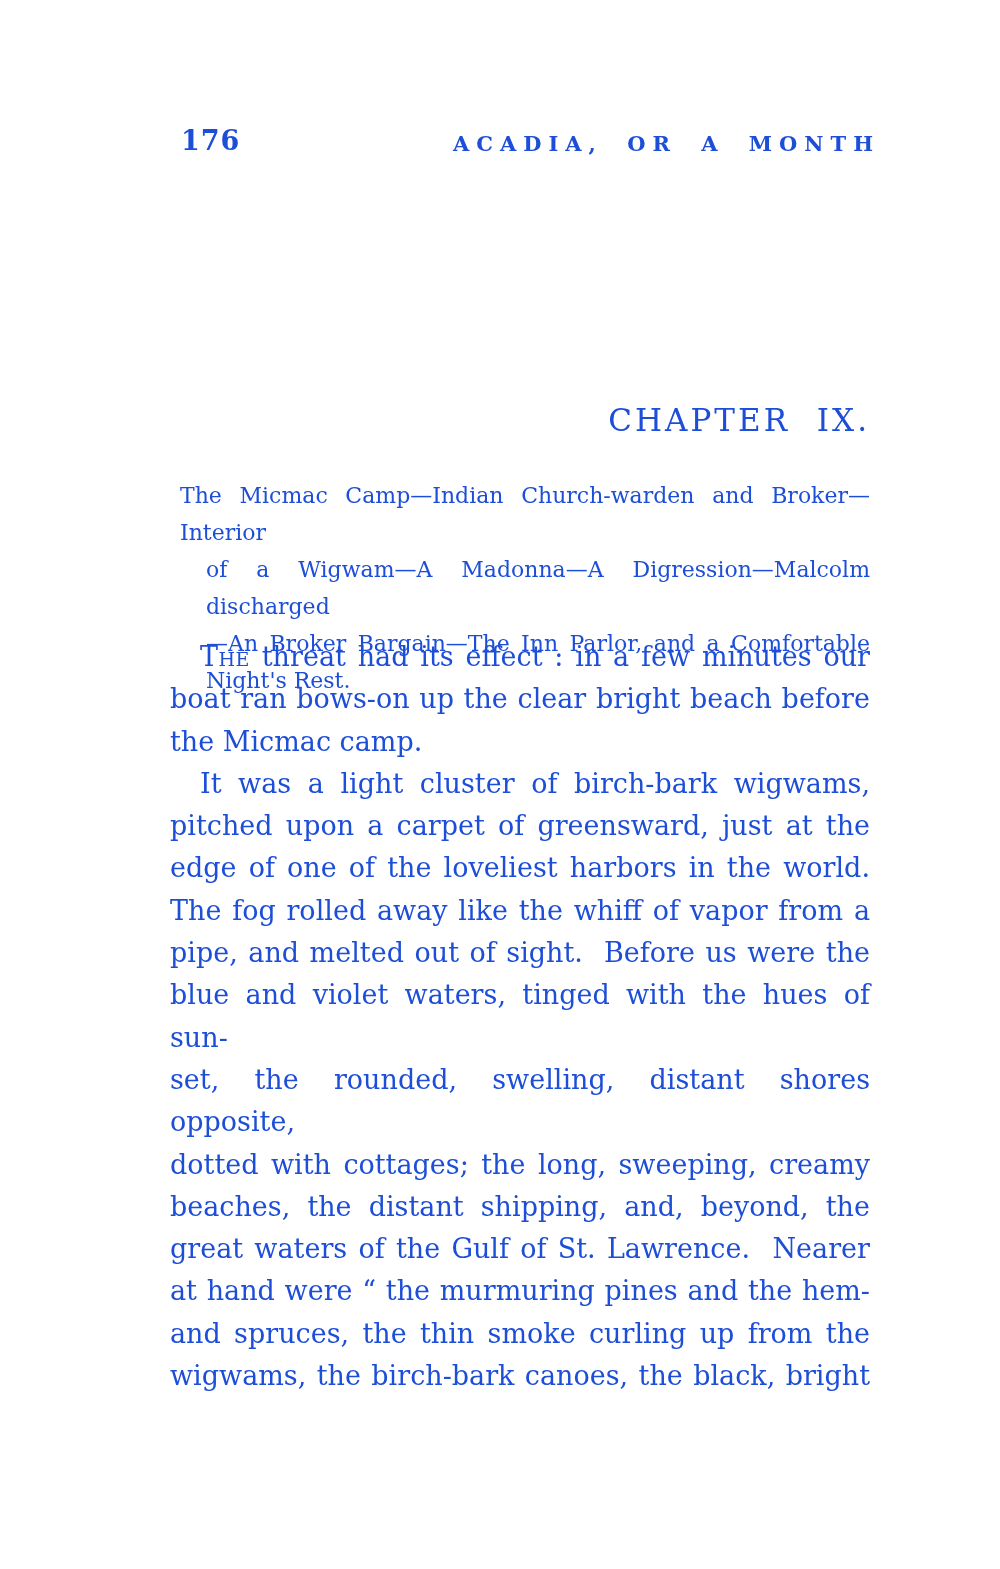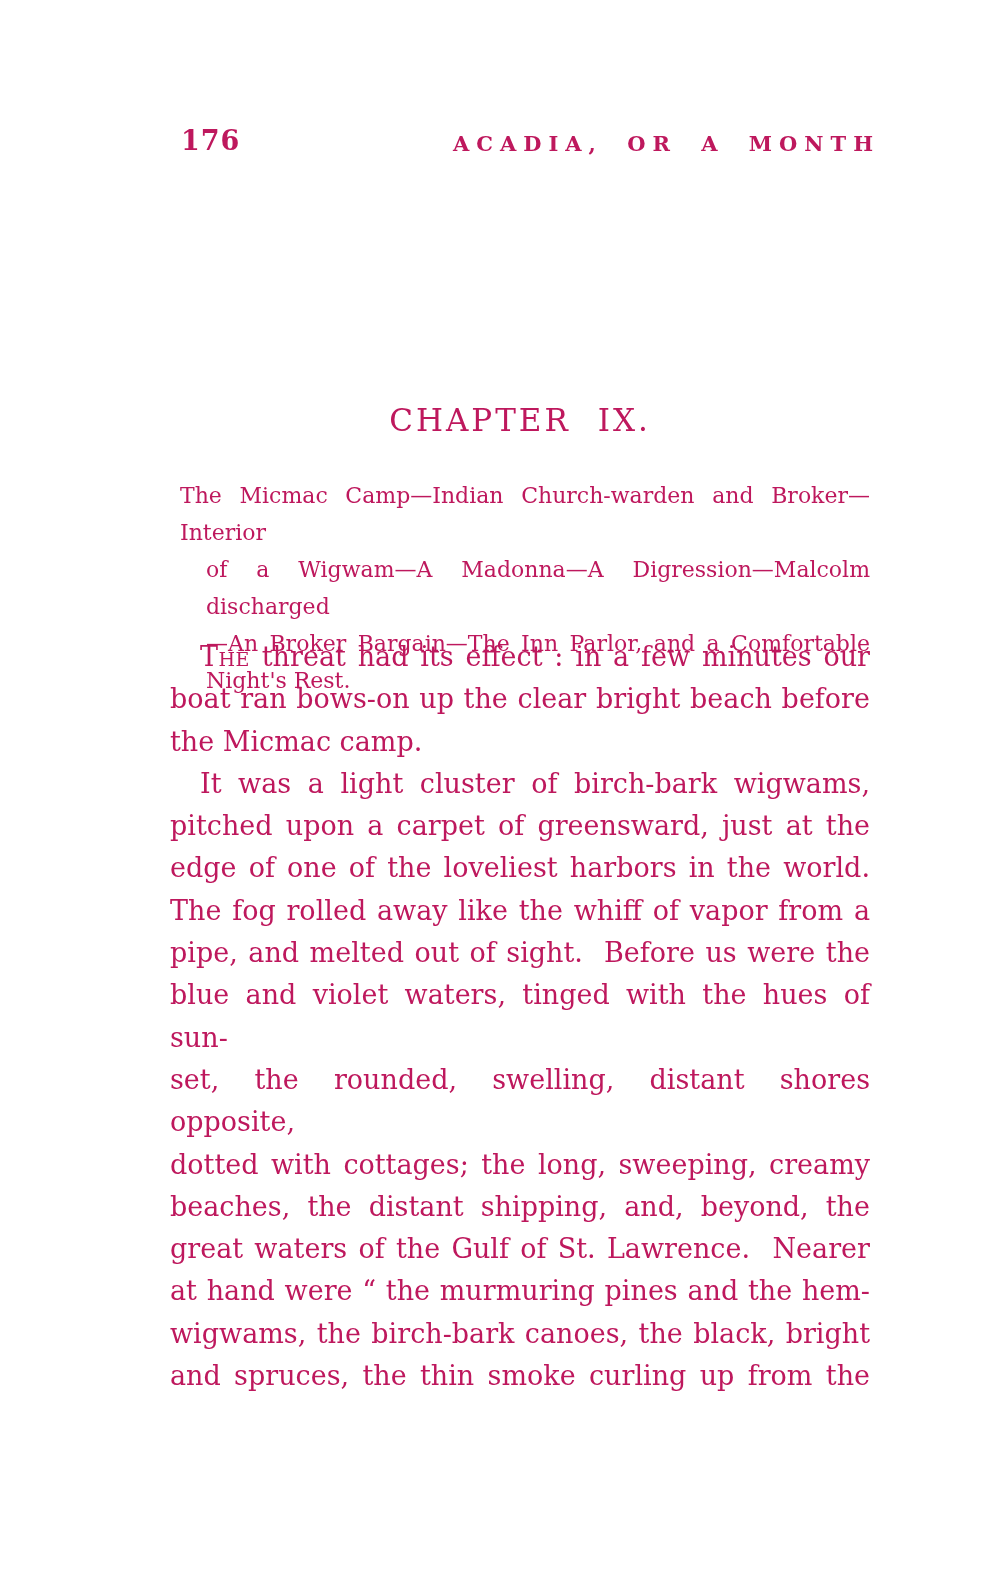--- a/index.html
+++ b/index.html
@@ -5,21 +5,21 @@
   html, body {
     margin: 0;
     padding: 0;
     background: #ffffff;
   }
   .page {
     position: relative;
     width: 916px;
     height: 1569px;
     background: #ffffff;
-    color: #be185d;
+    color: #1d4ed8;
     font-family: "DejaVu Serif", "Liberation Serif", serif;
     overflow: hidden;
   }
   
   .pagenum {
     position: absolute;
     left: 181px;
     top: 127px;
     font-size: 27px;
     font-weight: 700;
@@ -39,21 +39,21 @@
     line-height: 1;
     white-space: nowrap;
   }
   
   .chapter-heading {
     position: absolute;
     left: 170px;
     top: 403px;
     width: 700px;
     margin: 0;
-    text-align: center;
+    text-align: right;
     font-size: 31px;
     font-weight: 400;
     letter-spacing: 3px;
     word-spacing: 14px;
     line-height: 1.1;
   }
   
   .summary {
     position: absolute;
     left: 180px;
@@ -110,17 +110,17 @@
     <div class="b-line jl">pitched upon a carpet of greensward, just at the</div>
     <div class="b-line jl">edge of one of the loveliest harbors in the world.</div>
     <div class="b-line jl">The fog rolled away like the whiff of vapor from a</div>
     <div class="b-line jl">pipe, and melted out of sight.&nbsp; Before us were the</div>
     <div class="b-line jl">blue and violet waters, tinged with the hues of sun-</div>
     <div class="b-line jl">set, the rounded, swelling, distant shores opposite,</div>
     <div class="b-line jl">dotted with cottages; the long, sweeping, creamy</div>
     <div class="b-line jl">beaches, the distant shipping, and, beyond, the</div>
     <div class="b-line jl">great waters of the Gulf of St. Lawrence.&nbsp; Nearer</div>
     <div class="b-line jl">at hand were “ the murmuring pines and the hem-</div>
+    <div class="b-line jl">and spruces, the thin smoke curling up from the</div>
     <div class="b-line jl">wigwams, the birch-bark canoes, the black, bright</div>
-    <div class="b-line jl">and spruces, the thin smoke curling up from the</div>
   </div>
 
 </div>
 
 </body></html>

